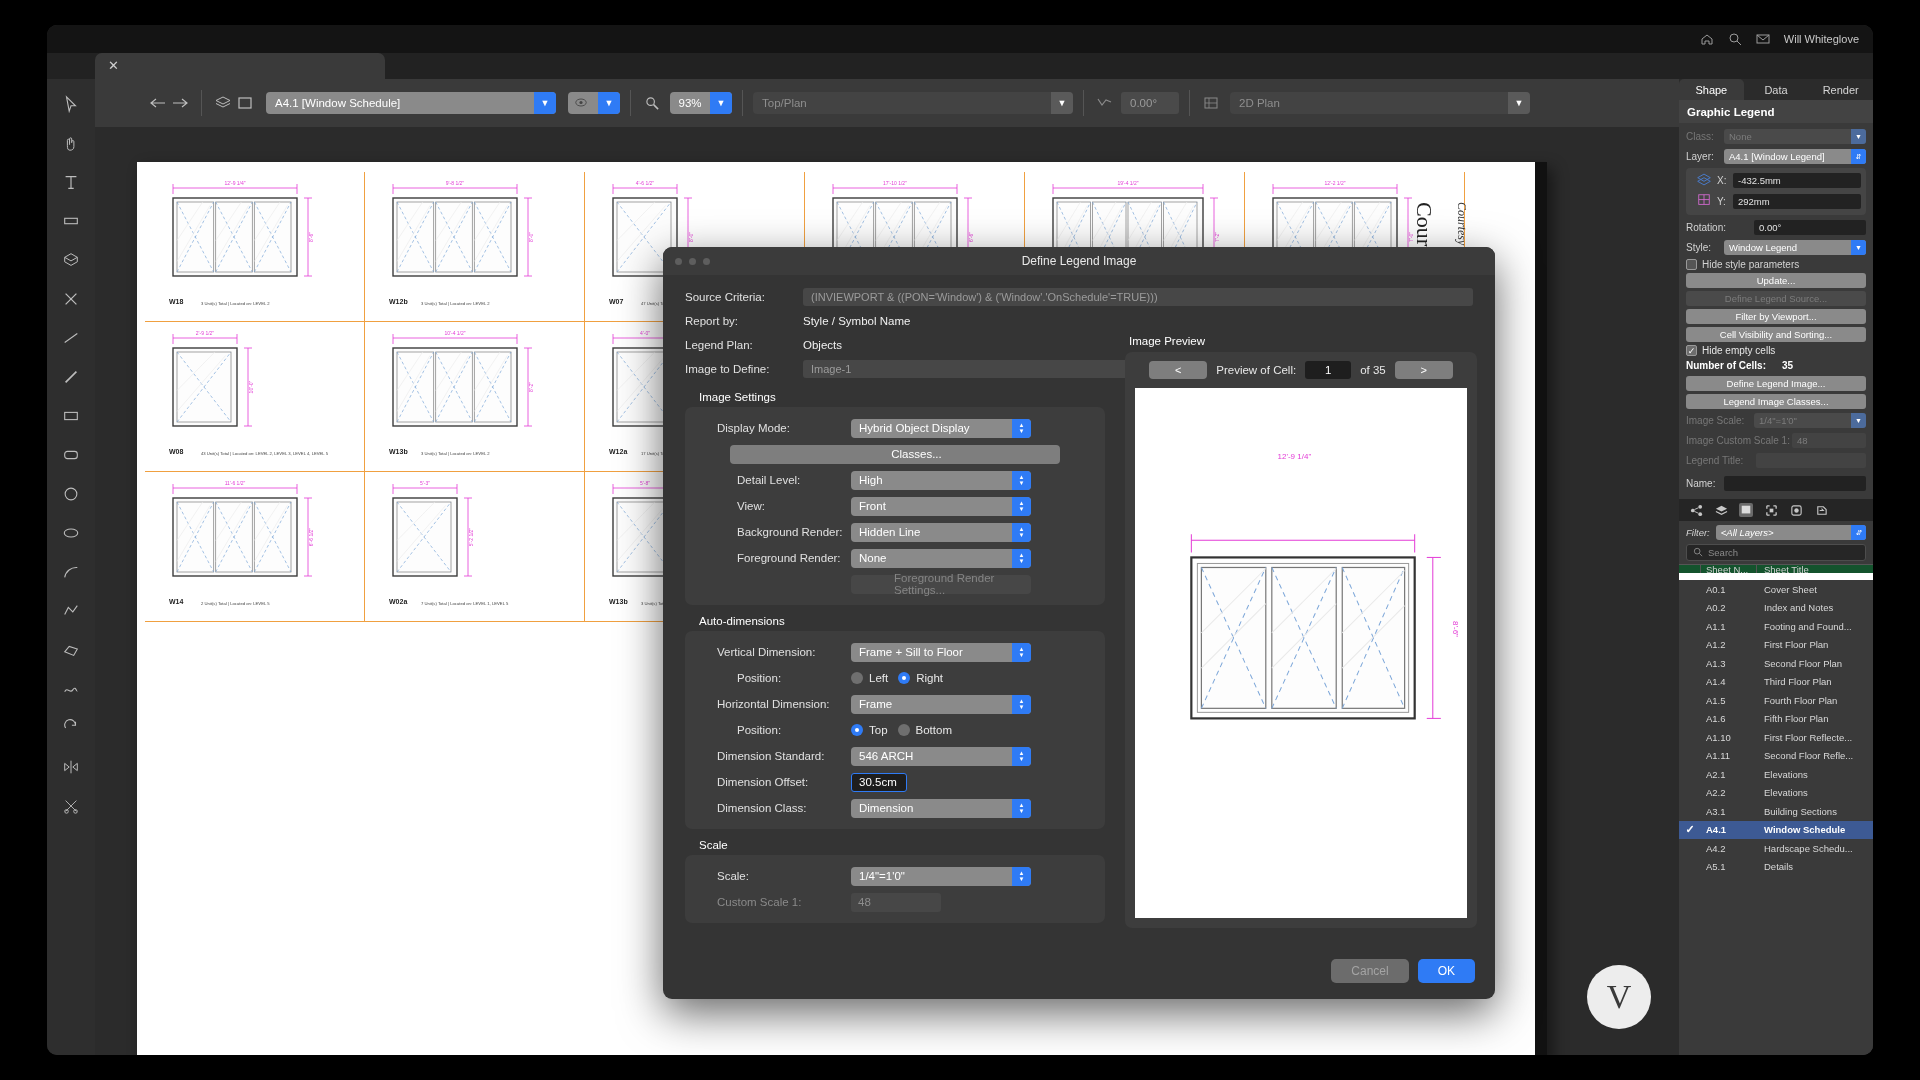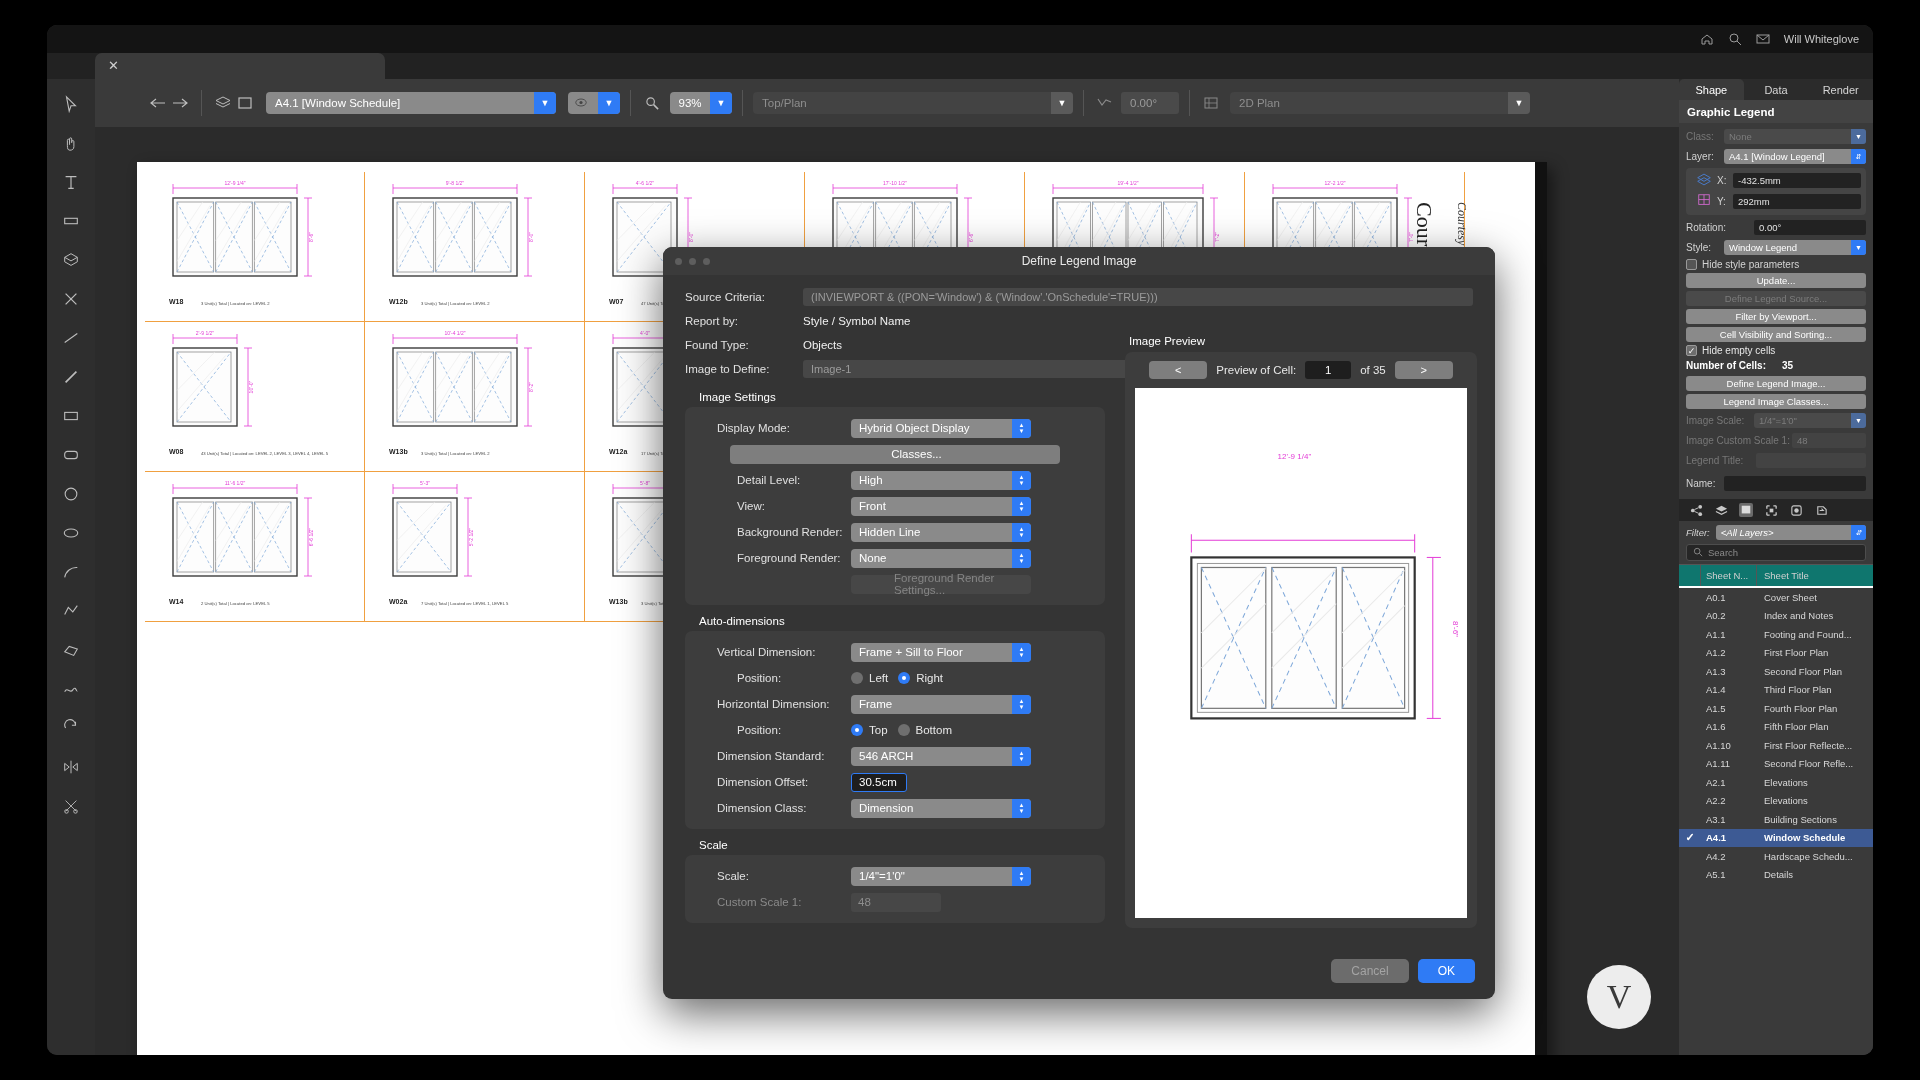--- a/index.html
+++ b/index.html
@@ -172,21 +172,21 @@
 
   
   .slist { position: absolute; left: 0; right: 0; top: 420px; bottom: 0; background: #3a3a3a; }
   .slicons { height: 22px; background: #252525; display:flex; align-items:center; gap: 11px; padding-left: 10px; }
   .slicon { width: 14px; height: 14px; color: #c8c8c8; display:flex; align-items:center; justify-content:center; }
   .slicon.sel { background: #6a6a6a; border-radius: 2px; }
   .slfilter { display:flex; align-items:center; padding: 4px 7px; font-style: italic; }
   .srch { margin: 0 7px 3px; height: 17px; background: #262626; border: 1px solid #4d4d4d;
           border-radius: 3px; display:flex; align-items:center; padding-left: 6px; gap: 5px; }
   .srch span { font-size: 9.5px; color: #8a8a8a; }
-  .sthead { display:flex; height: 24px; background: #0f766e; border-top: 1px solid #555; border-bottom: 2px solid #ffffff;
+  .sthead { display:flex; height: 16px; background: #14532d; border-top: 1px solid #555; border-bottom: 7px solid #ffffff;
             font-size: 9.5px; color: #d0d0d0; }
   .stc0 { width: 22px; border-right: 1px solid #555; }
   .stc1 { width: 56px; border-right: 1px solid #555; padding-left: 5px; display:flex; align-items:center; }
   .stc2 { flex: 1; padding-left: 7px; display:flex; align-items:center; }
   .strow { display:flex; height: 18.5px; font-size: 9.5px; color: #d8d8d8; align-items:center; }
   .strow.sel { background: #3d5a94; color: #fff; font-weight: bold; }
   .src0 { width: 22px; text-align:center; font-size: 11px; }
   .src1 { width: 56px; padding-left: 5px; }
   .src2 { flex: 1; padding-left: 7px; white-space: nowrap; overflow: hidden; }
 
@@ -1167,21 +1167,21 @@
         <span class="mlab">Source Criteria:</span>
         <div class="mfield">
             <span>(INVIEWPORT &amp; ((PON='Window') &amp; ('Window'.'OnSchedule'=TRUE)))</span>
           </div>
       </div>
       <div class="mrow">
         <span class="mlab">Report by:</span>
         <span class="mval">Style / Symbol Name</span>
       </div>
       <div class="mrow">
-        <span class="mlab">Found Type:</span>
+        <span class="mlab">Legend Plan:</span>
         <span class="mval">Objects</span>
       </div>
       <div class="mrow">
         <span class="mlab">Image to Define:</span>
         <div class="mfield">
           <span>Image-1</span>
           <span class="ar">⇵</span>
         </div>
       </div>
 

